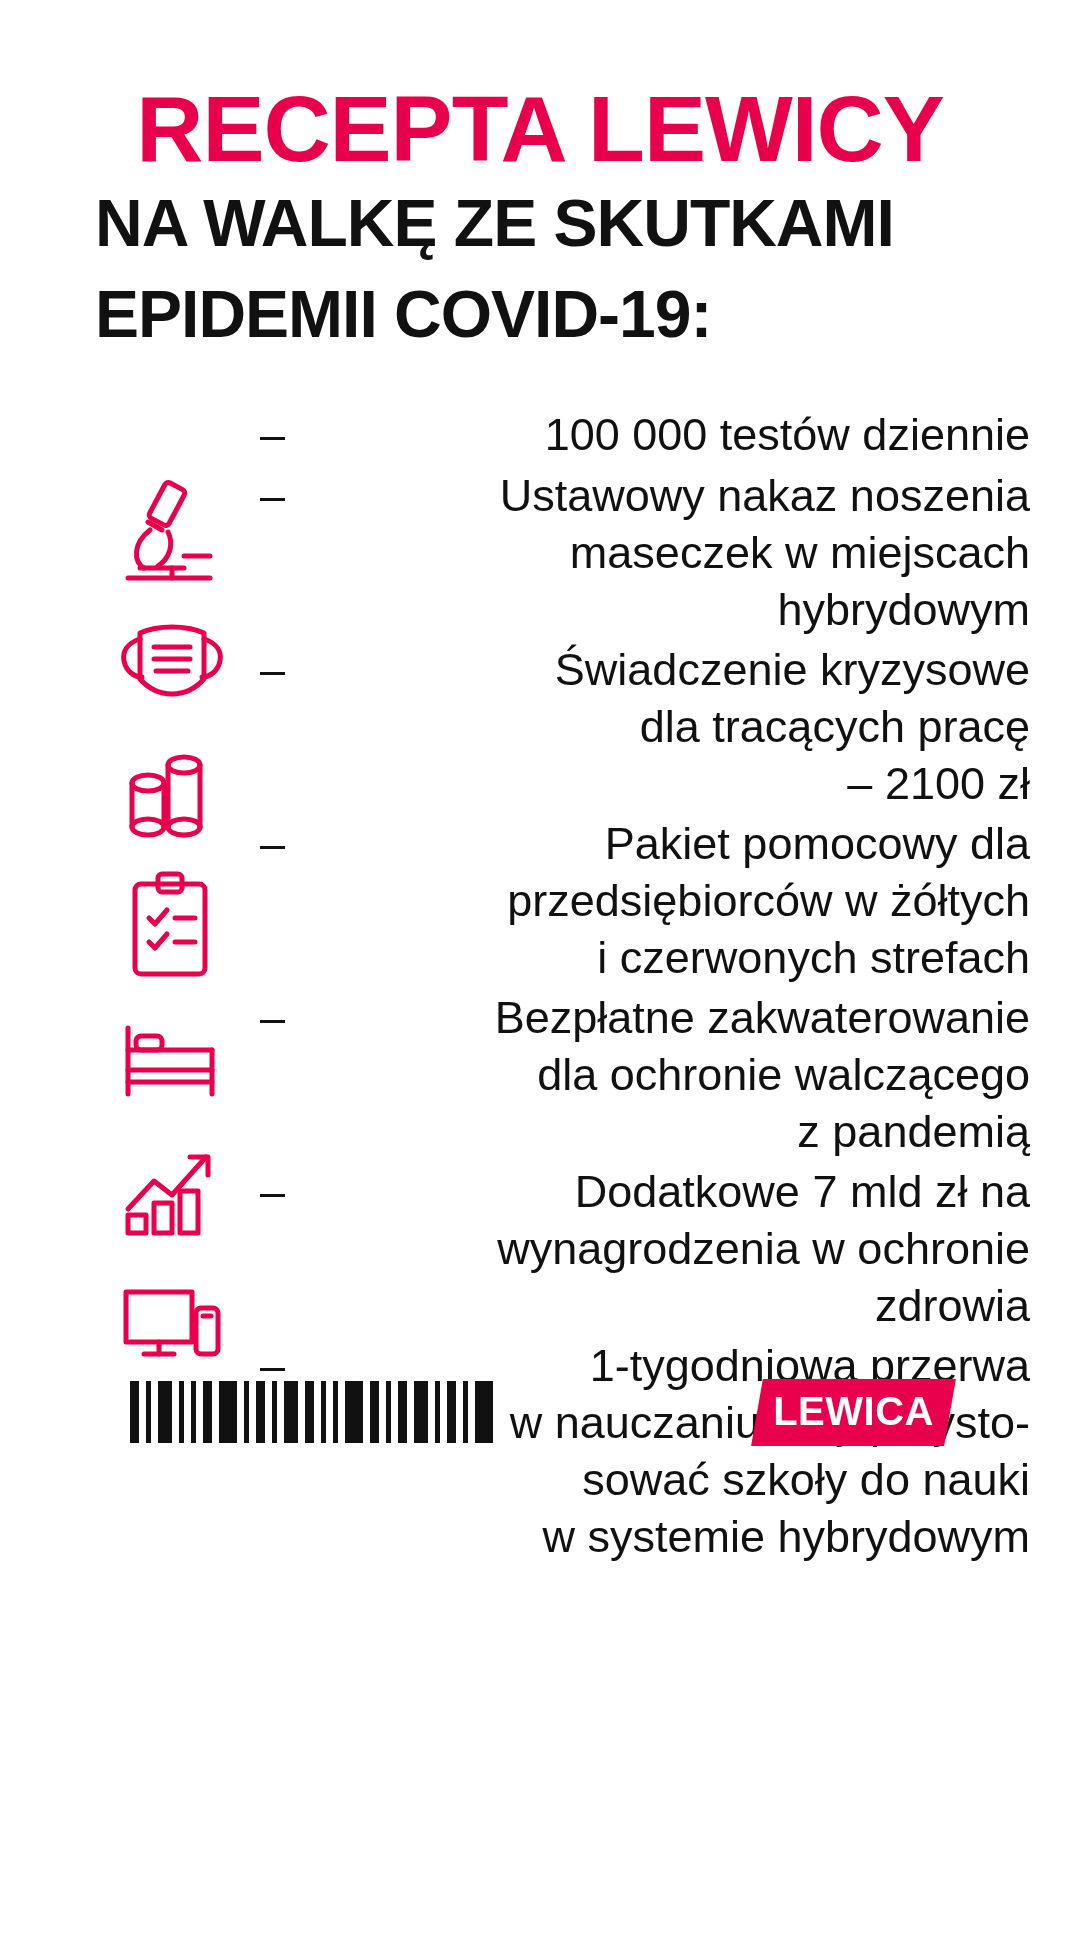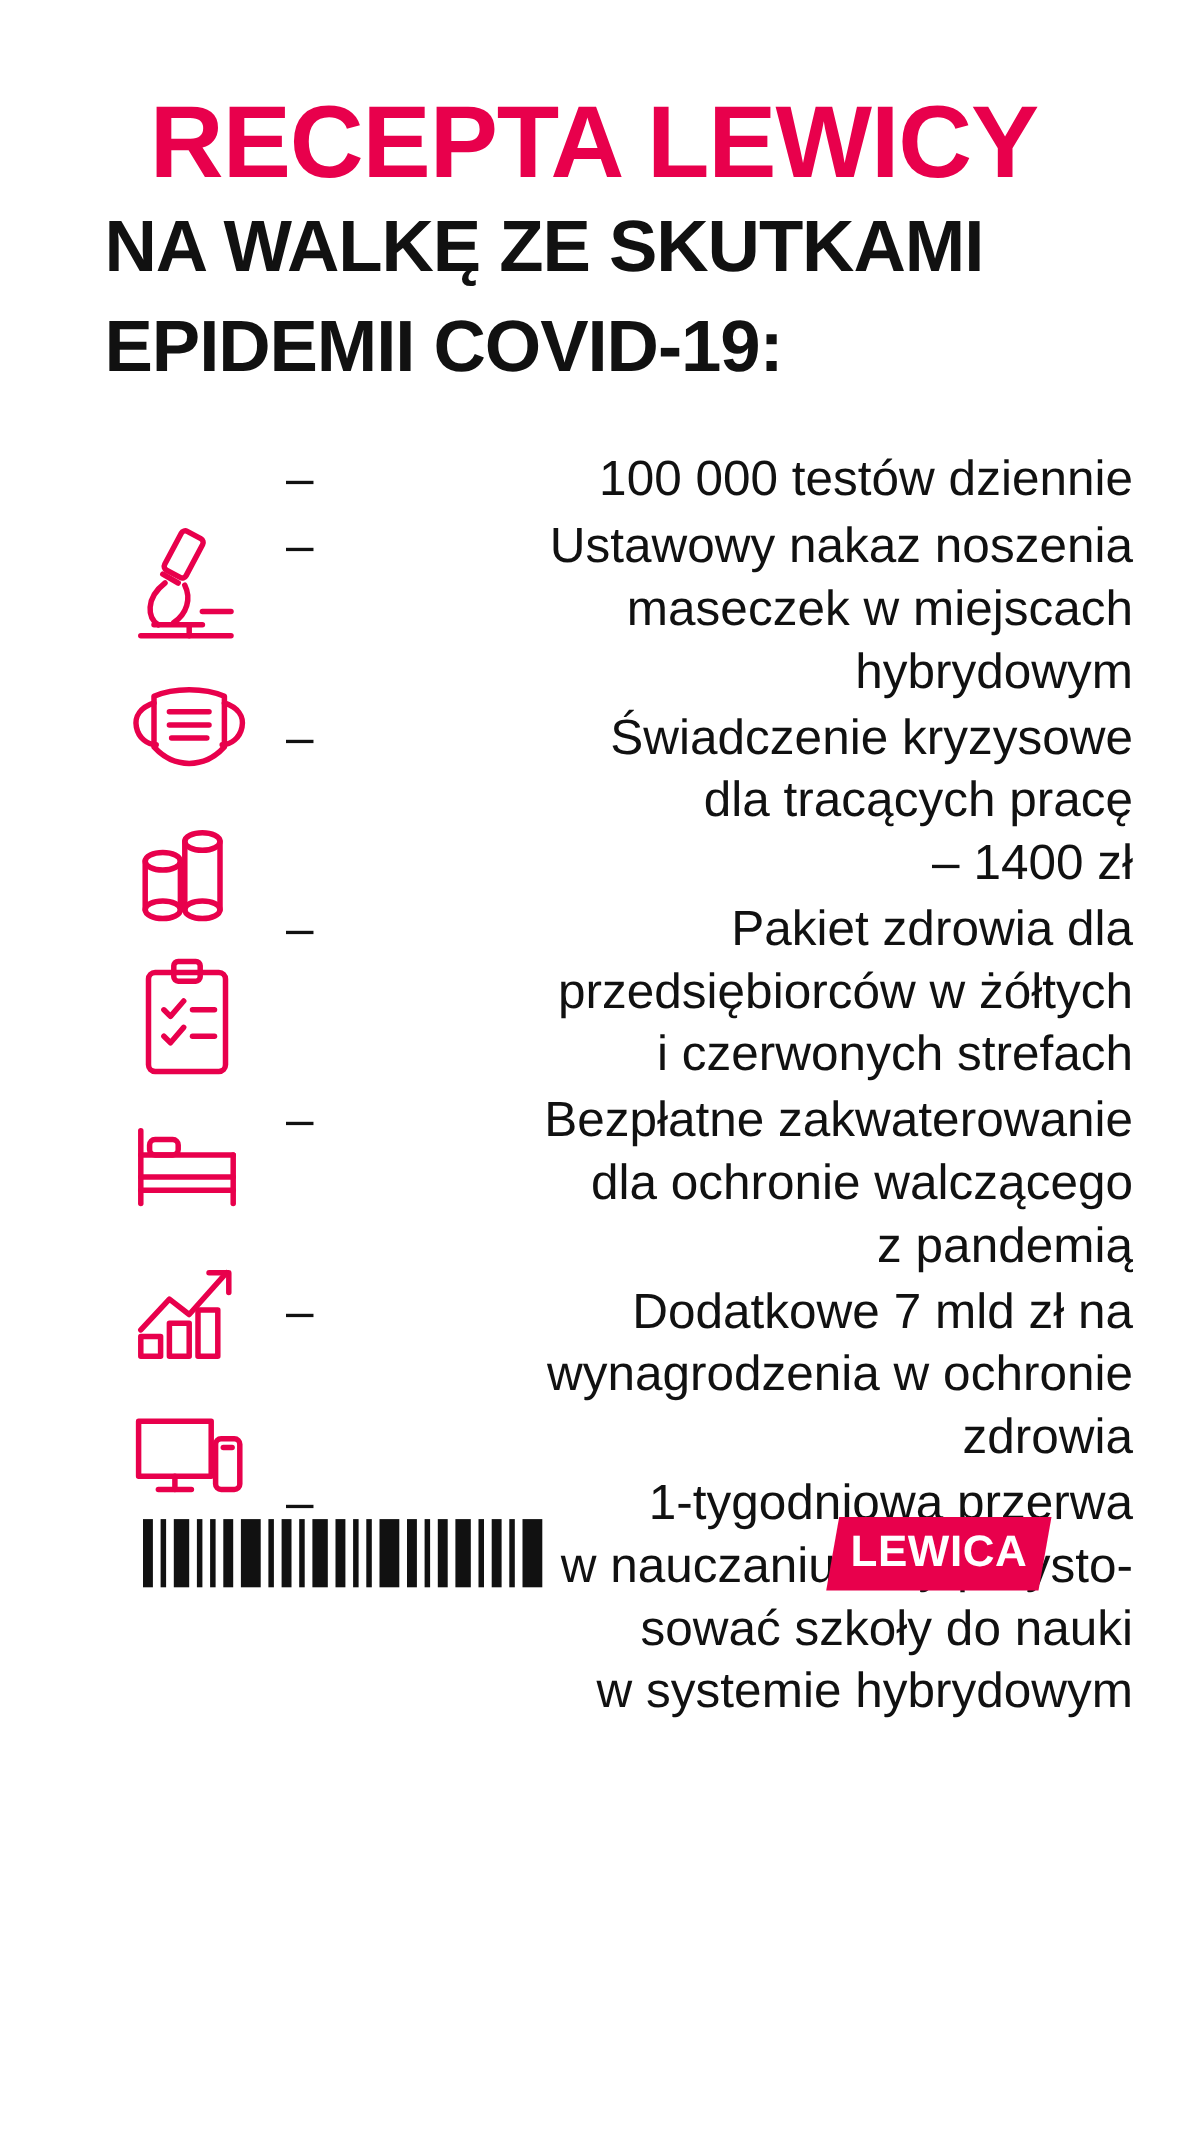--- a/index.html
+++ b/index.html
@@ -242,26 +242,26 @@
         <span class="dash">–</span>
         <span class="item-text">Ustawowy nakaz noszenia
 maseczek w miejscach
 hybrydowym</span>
       </div>
 
       <div class="list-item">
         <span class="dash">–</span>
         <span class="item-text">Świadczenie kryzysowe
 dla tracących pracę
-– 1400 zł</span>
-      </div>
-
-      <div class="list-item">
-        <span class="dash">–</span>
-        <span class="item-text">Pakiet zdrowia dla
+– 2100 zł</span>
+      </div>
+
+      <div class="list-item">
+        <span class="dash">–</span>
+        <span class="item-text">Pakiet pomocowy dla
 przedsiębiorców w żółtych
 i czerwonych strefach</span>
       </div>
 
       <div class="list-item">
         <span class="dash">–</span>
         <span class="item-text">Bezpłatne zakwaterowanie
 dla ochronie walczącego
 z pandemią</span>
       </div>

